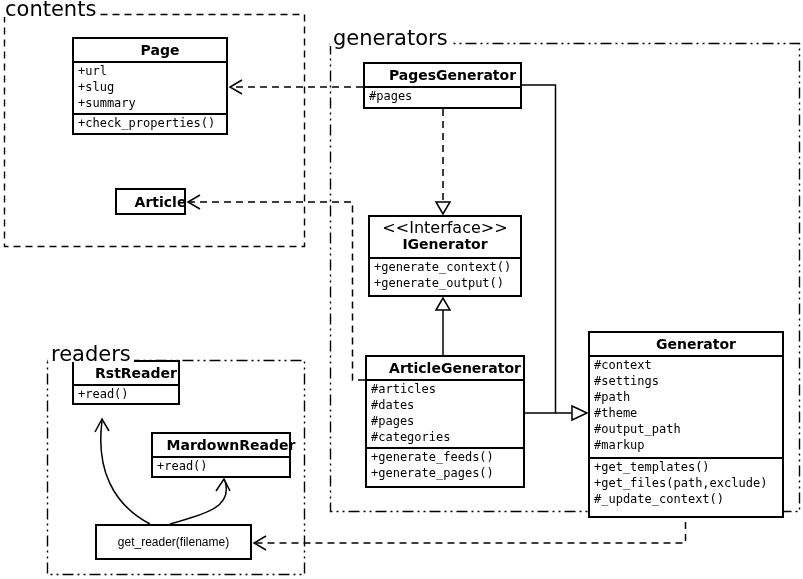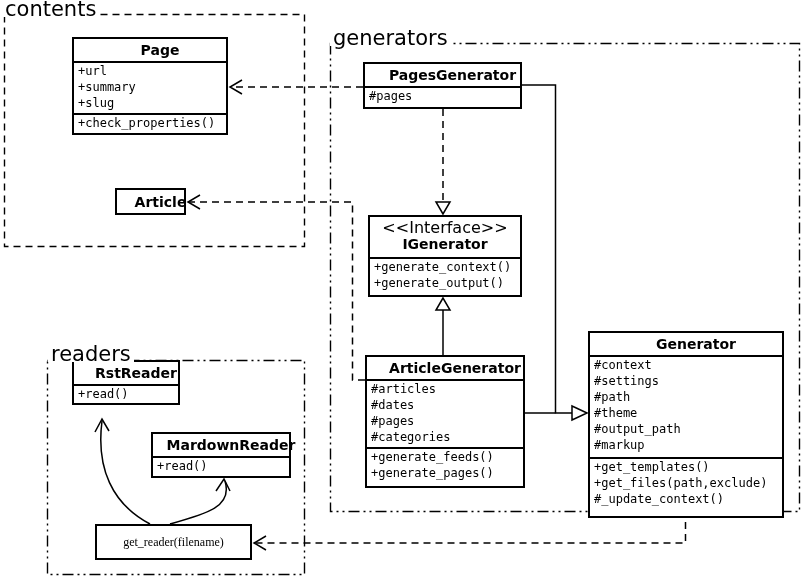--- a/index.html
+++ b/index.html
@@ -42,21 +42,21 @@
   .uml-title-line { font-weight:bold; font-size:14px; line-height:19px; }
   .uml-sec {
     border-top:2px solid #000; padding:0 4px; flex:1 1 auto;
     font-family:"DejaVu Sans Mono", monospace; font-size:12px;
     line-height:16px; white-space:nowrap; overflow:hidden;
   }
   .uml-sec.fixed { flex:0 0 auto; }
   .uml-member { height:16px; }
   .plain-label {
     flex:1 1 auto; display:flex; align-items:center; justify-content:center;
-    font-family:Liberation Serif, serif; font-size:12px;border-radius:7px;
+    font-family:Liberation Sans, sans-serif; font-size:12px;border-radius:7px;
   }
 </style>
 </head>
 <body>
 
 <div class="canvas">
 
   <svg class="overlay" width="803" height="579" viewBox="0 0 803 579">
 
     <rect class="pkg dashed" x="4.5" y="14.5" width="300" height="232"></rect>
@@ -106,22 +106,22 @@
   </svg>
 
   <div class="pkg-label" style="left:2px;top:1px">contents</div>
   <div class="pkg-label" style="left:330px;top:30px">generators</div>
   <div class="pkg-label" style="left:48px;top:346px">readers</div>
 
   <div class="uml-class" style="left:72px;top:37px;width:156px;height:98px">
     <div class="uml-title">Page</div>
     <div class="uml-sec fixed" style="height:52px">
       <div class="uml-member">+url</div>
+      <div class="uml-member">+slug</div>
       <div class="uml-member">+summary</div>
-      <div class="uml-member">+slug</div>
     </div>
     <div class="uml-sec">
       <div class="uml-member">+check_properties()</div>
     </div>
   </div>
 
   <div class="uml-class" style="left:115px;top:188px;width:71px;height:27px">
     <div class="uml-title grow">Article</div>
   </div>
 

